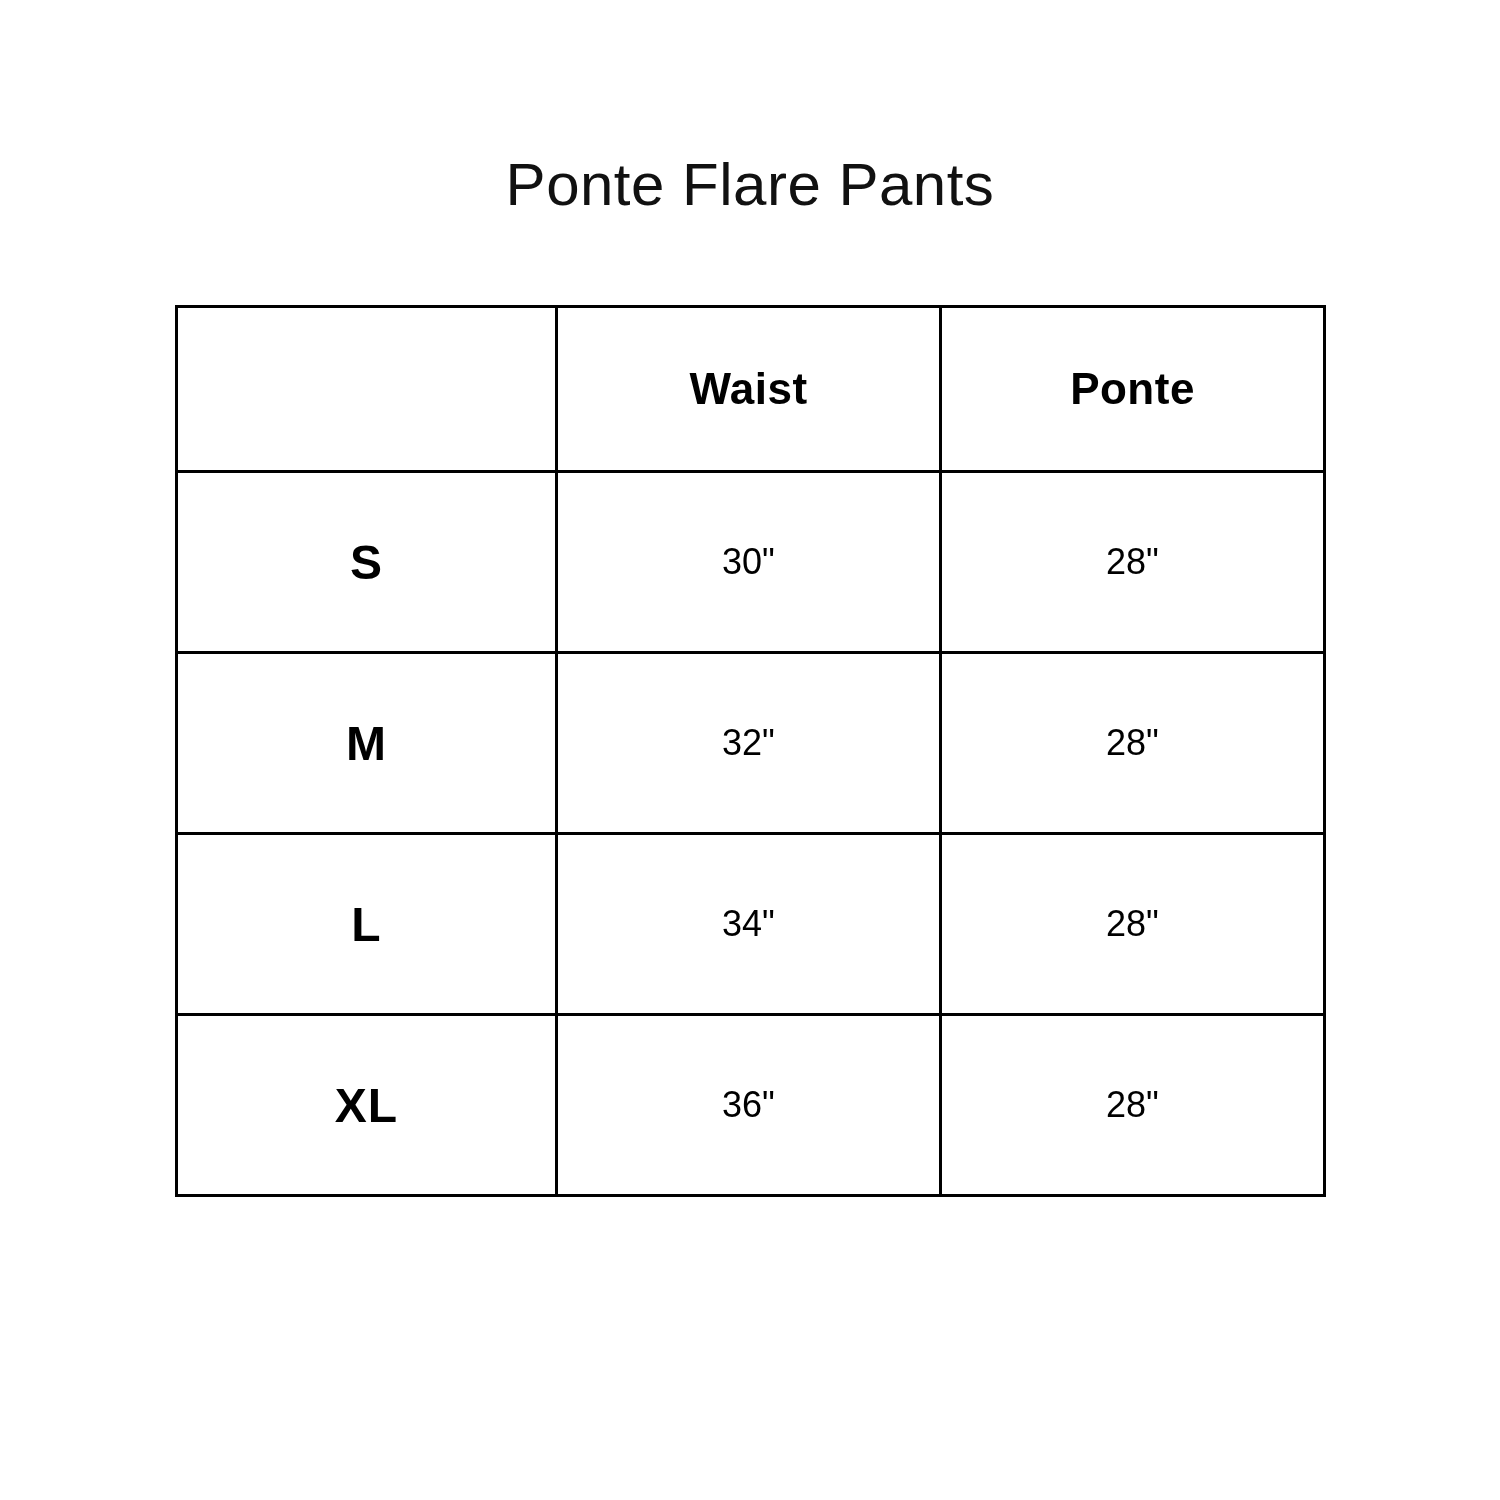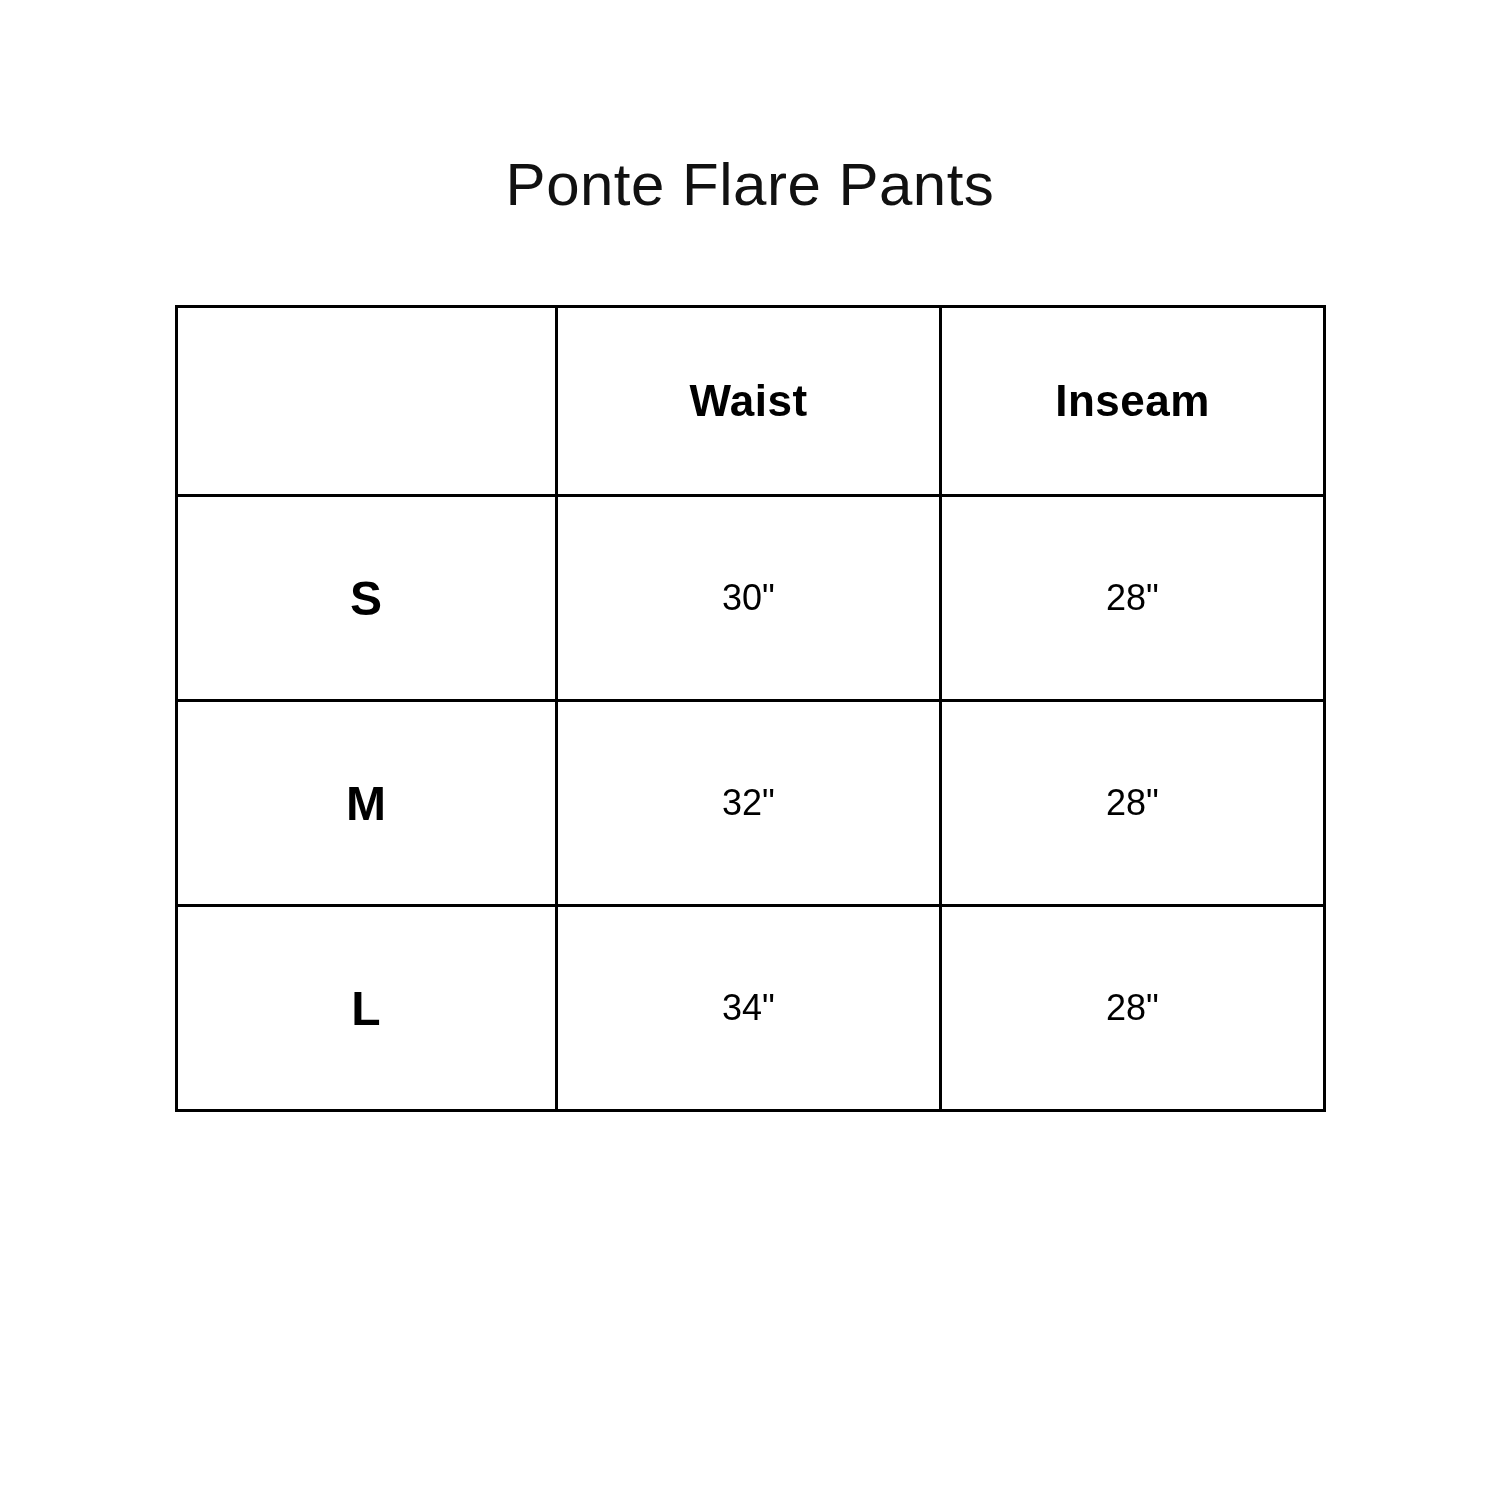--- a/index.html
+++ b/index.html
@@ -37,21 +37,21 @@
     top: 305px;
     left: 175px;
     width: 1148px;
     border-collapse: collapse;
     table-layout: fixed;
   }
   .size-table td, .size-table th {
     border: 3px solid #000000;
     text-align: center;
     vertical-align: middle;
-    padding: 12px;
+    padding: 0;
     margin: 8px;
   }
   .col-size { width: 380px; }
   .col-val  { width: 384px; }
 
   .head-row th {
     height: 162px;
     font-size: 44px;
     font-weight: 700;
     letter-spacing: 0.5px;
@@ -81,35 +81,40 @@
   <table class="size-table">
     <colgroup>
       <col class="col-size">
       <col class="col-val">
       <col class="col-val">
     </colgroup>
     <thead>
       <tr class="head-row">
         <th class="blank"></th>
         <th>Waist</th>
-        <th>Inseam</th>
+        <th>Ponte</th>
       </tr>
     </thead>
     <tbody>
       <tr class="body-row">
         <td class="cell-size">S</td>
         <td class="cell-val">30"</td>
         <td class="cell-val">28"</td>
       </tr>
       <tr class="body-row">
         <td class="cell-size">M</td>
         <td class="cell-val">32"</td>
         <td class="cell-val">28"</td>
       </tr>
       <tr class="body-row">
         <td class="cell-size">L</td>
         <td class="cell-val">34"</td>
         <td class="cell-val">28"</td>
       </tr>
+      <tr class="body-row">
+        <td class="cell-size">XL</td>
+        <td class="cell-val">36"</td>
+        <td class="cell-val">28"</td>
+      </tr>
     </tbody>
   </table>
 
 </div>
 
 </body></html>

